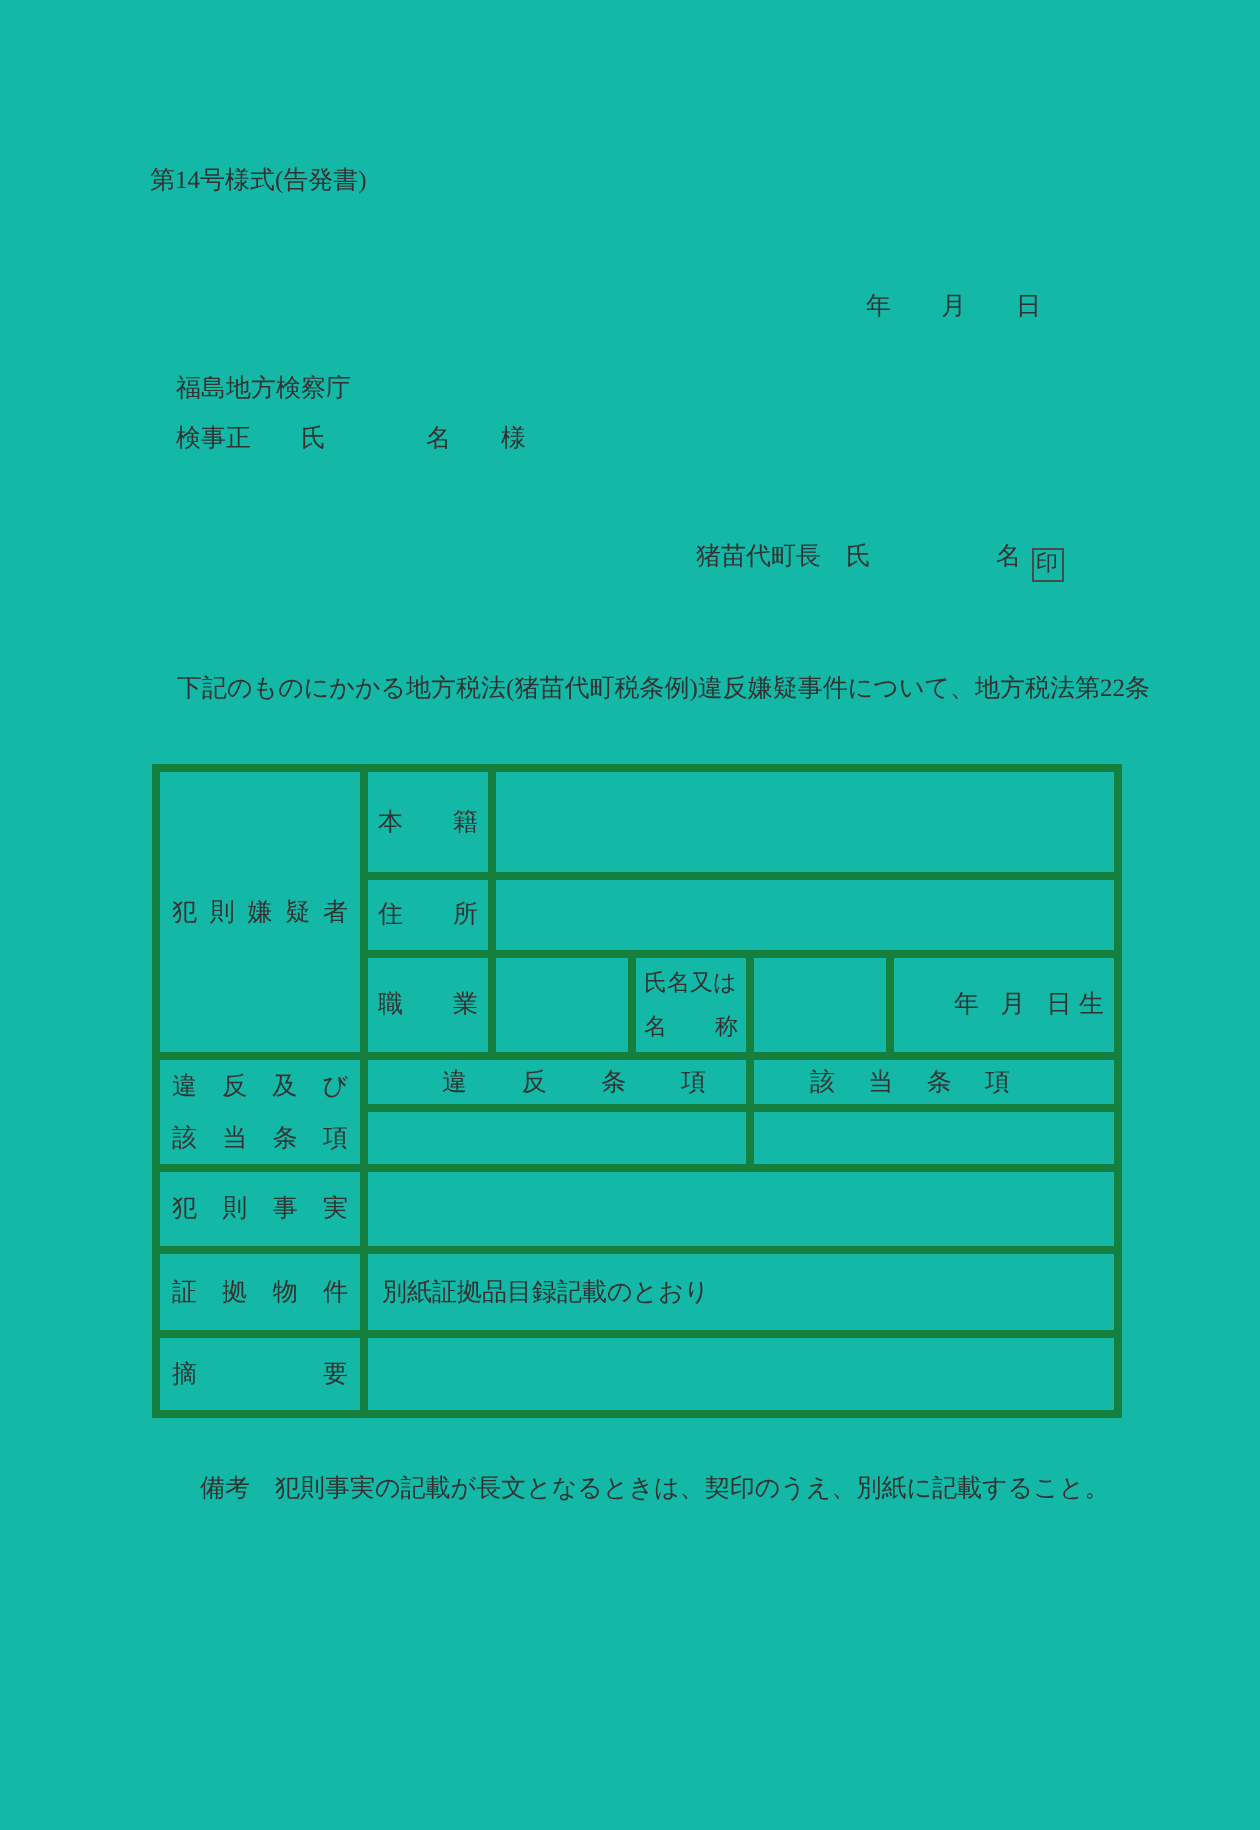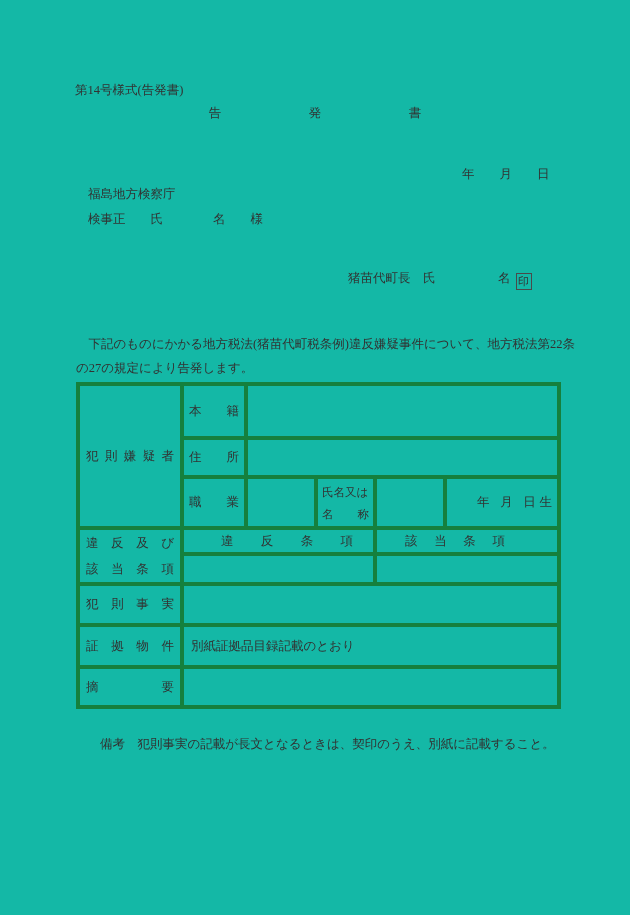--- a/index.html
+++ b/index.html
@@ -13,21 +13,21 @@
     width: 630px;
     height: 915px;
     background: #14b8a6;
     overflow: hidden;
     font-size: 12.5px;
   }
   .abs { position: absolute; white-space: nowrap; line-height: 1.2; }
 
   .form-number { left: 75px; top: 83px; }
   .doc-title { left: 0; top: 106px; width: 630px; text-align: center; }
-  .date-line { left: 462px; top: 146px; margin-top: 21px; }
+  .date-line { left: 433px; top: 146px; }
   .addressee-office { left: 88px; top: 187px; }
   .addressee-person { left: 88px; top: 212px; }
   .sender-line { left: 348px; top: 271px; }
   .seal-box {
     display: inline-block;
     width: 16px; height: 17px;
     border: 1px solid #4a4a4a;
     text-align: center;
     line-height: 15px;
     font-size: 11px;
@@ -65,32 +65,30 @@
   .birth { text-align: justify; text-align-last: justify; padding: 0 5px 0 30px; }
   .val { padding-left: 7px; text-align: left; }
 </style>
 </head>
 <body>
 
 <div class="page">
 
   <div class="abs form-number">第14号様式(告発書)</div>
 
-  <div class="abs doc-title">告　　　　　　　発　　　　　　　書</div>
 
   <div class="abs date-line">年　　月　　日</div>
 
   <div class="abs addressee-office">福島地方検察庁</div>
 
   <div class="abs sender-line"><span>猪苗代町長　氏　　　　　名</span><span class="seal-box"><span>印</span></span></div>
 
   <div class="abs addressee-person">検事正　　氏　　　　名　　様</div>
 
   <div class="abs intro-1">　下記のものにかかる地方税法(猪苗代町税条例)違反嫌疑事件について、地方税法第22条</div>
-  <div class="abs intro-2">の27の規定により告発します。</div>
 
   <table class="form-table">
     <colgroup>
       <col style="width:104px">
       <col style="width:64px">
       <col style="width:70px">
       <col style="width:59px">
       <col style="width:70px">
       <col style="width:114px">
     </colgroup>

